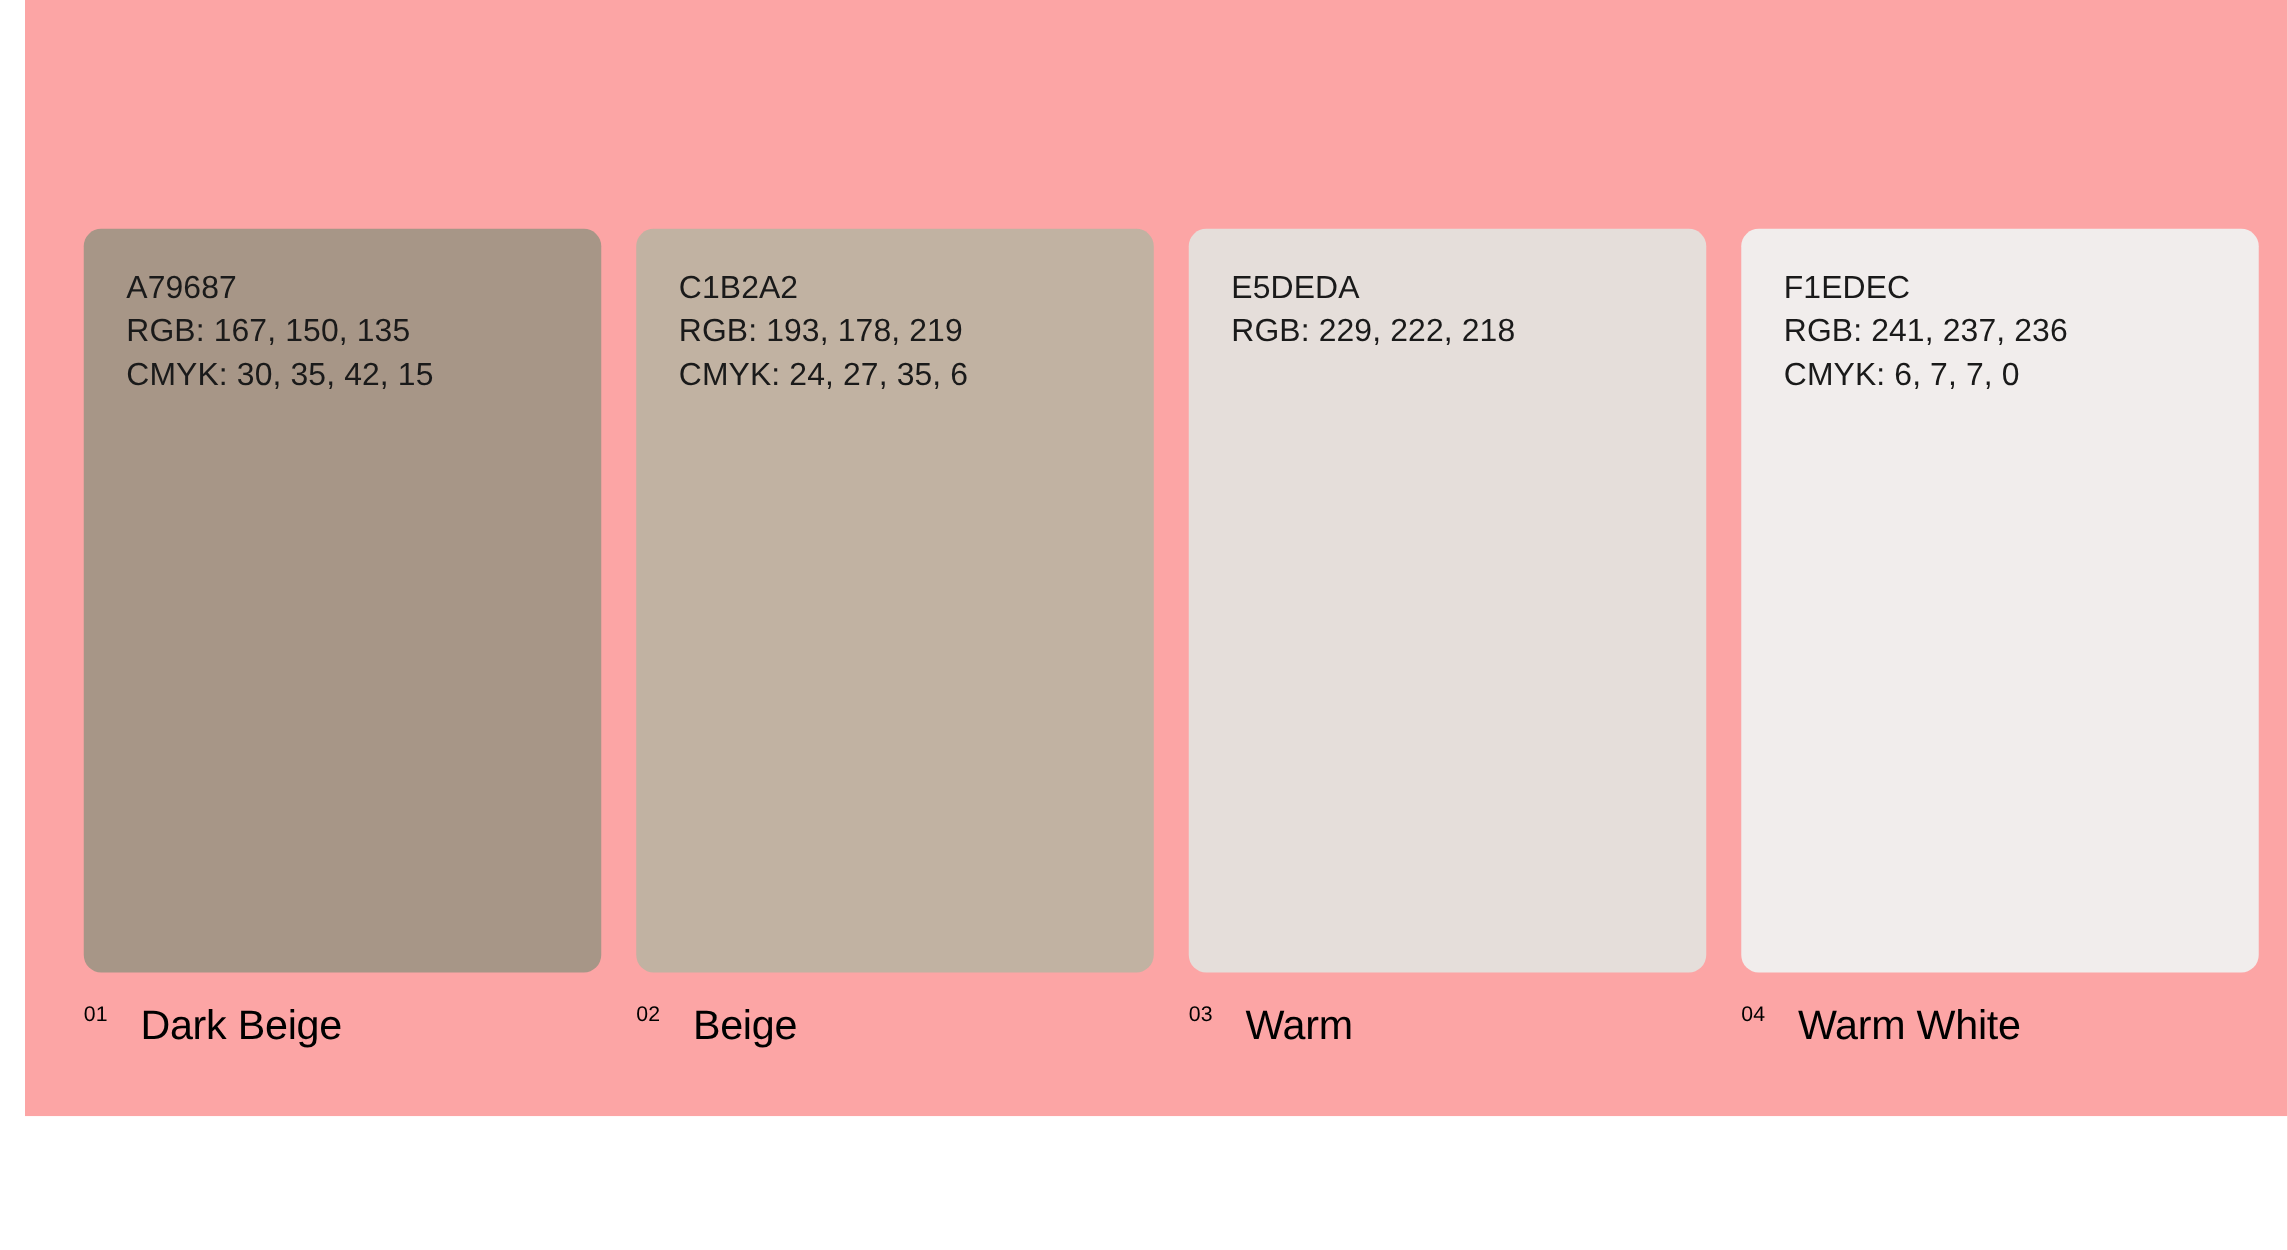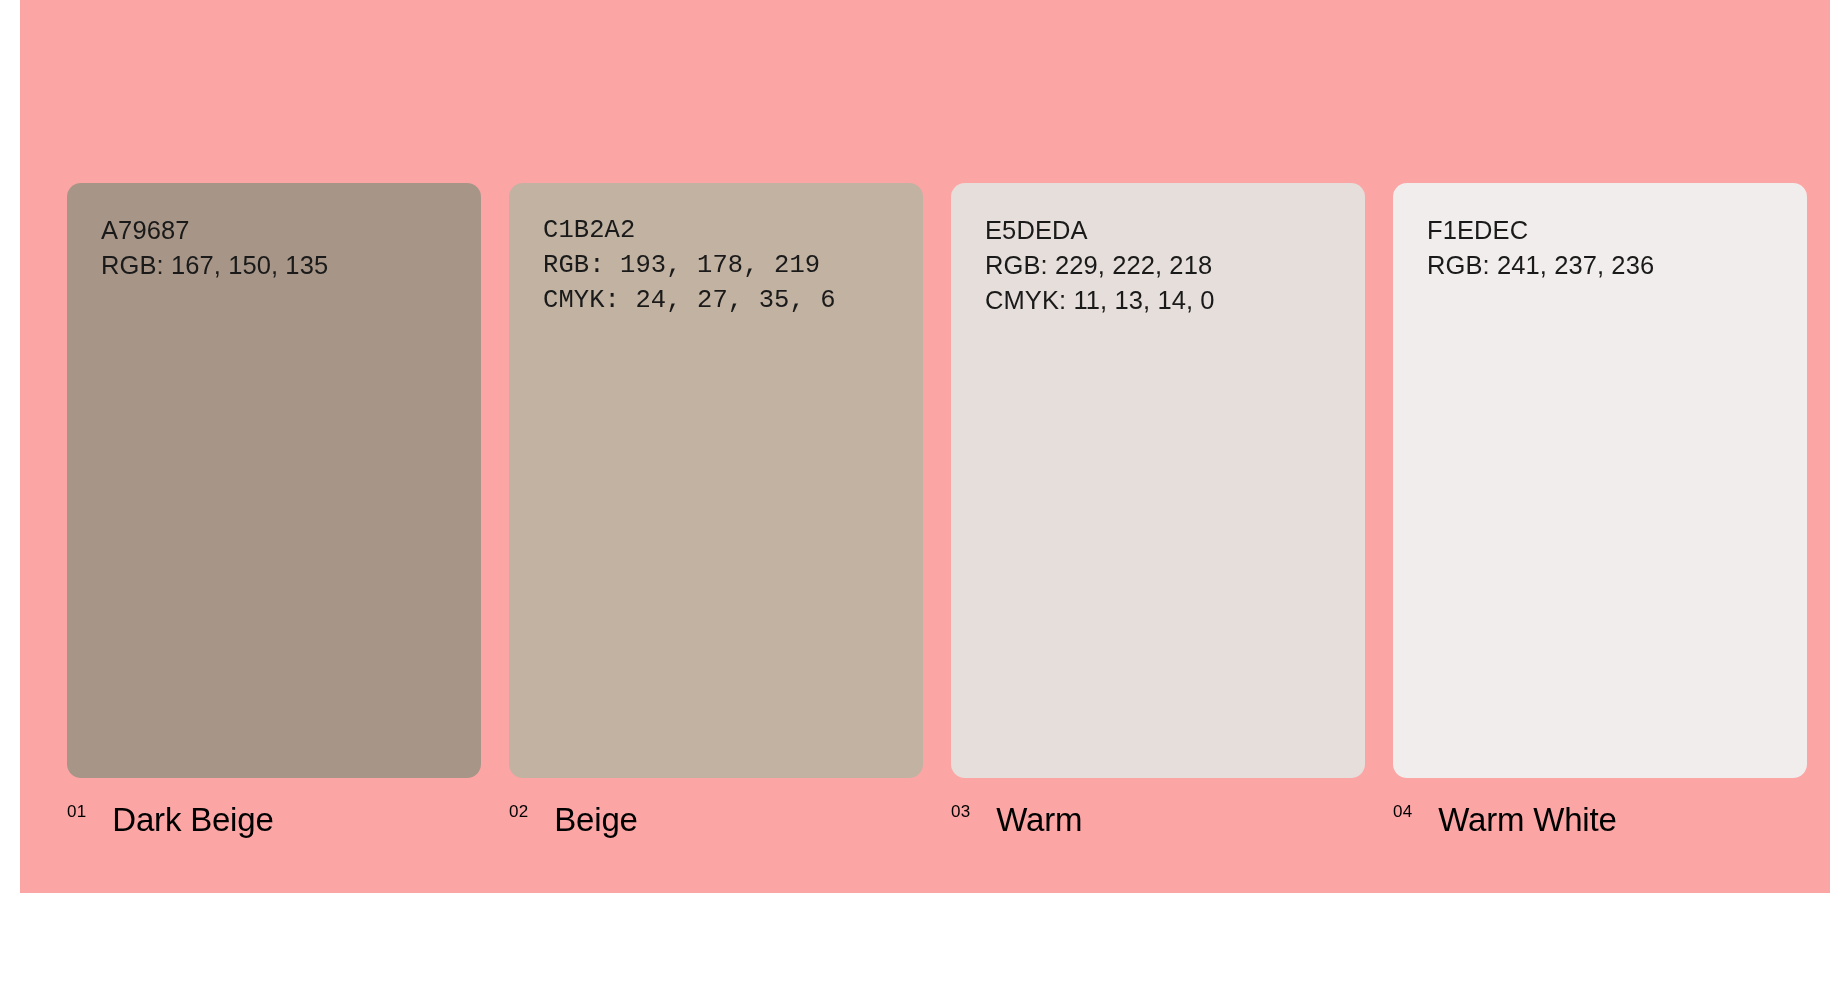--- a/index.html
+++ b/index.html
@@ -73,52 +73,53 @@
 </style>
 </head>
 <body>
 
 <div id="canvas">
   <div class="palette" id="palette-root">
       <div class="swatch-col">
         <div class="chip" style="background: rgb(167, 150, 135);">
           <div class="chip-line">A79687</div>
           <div class="chip-line">RGB: 167, 150, 135</div>
+          <div class="chip-line">CMYK: 30, 35, 42, 15</div>
         </div>
         <div class="label">
           <sup class="label-index">01</sup>
           <span class="label-name">Dark Beige</span>
         </div>
       </div>
       <div class="swatch-col">
-        <div class="chip" style="background: rgb(193, 178, 162); font-family: Liberation Mono, monospace;">
+        <div class="chip" style="background: rgb(193, 178, 162);">
           <div class="chip-line">C1B2A2</div>
           <div class="chip-line">RGB: 193, 178, 219</div>
           <div class="chip-line">CMYK: 24, 27, 35, 6</div>
         </div>
         <div class="label">
           <sup class="label-index">02</sup>
           <span class="label-name">Beige</span>
         </div>
       </div>
       <div class="swatch-col">
         <div class="chip" style="background: rgb(229, 222, 218);">
           <div class="chip-line">E5DEDA</div>
           <div class="chip-line">RGB: 229, 222, 218</div>
-          <div class="chip-line">CMYK: 11, 13, 14, 0</div>
         </div>
         <div class="label">
           <sup class="label-index">03</sup>
           <span class="label-name">Warm</span>
         </div>
       </div>
       <div class="swatch-col">
         <div class="chip" style="background: rgb(241, 237, 236);">
           <div class="chip-line">F1EDEC</div>
           <div class="chip-line">RGB: 241, 237, 236</div>
+          <div class="chip-line">CMYK: 6, 7, 7, 0</div>
         </div>
         <div class="label">
           <sup class="label-index">04</sup>
           <span class="label-name">Warm White</span>
         </div>
       </div>
     </div>
 </div>
 
 </body></html>

